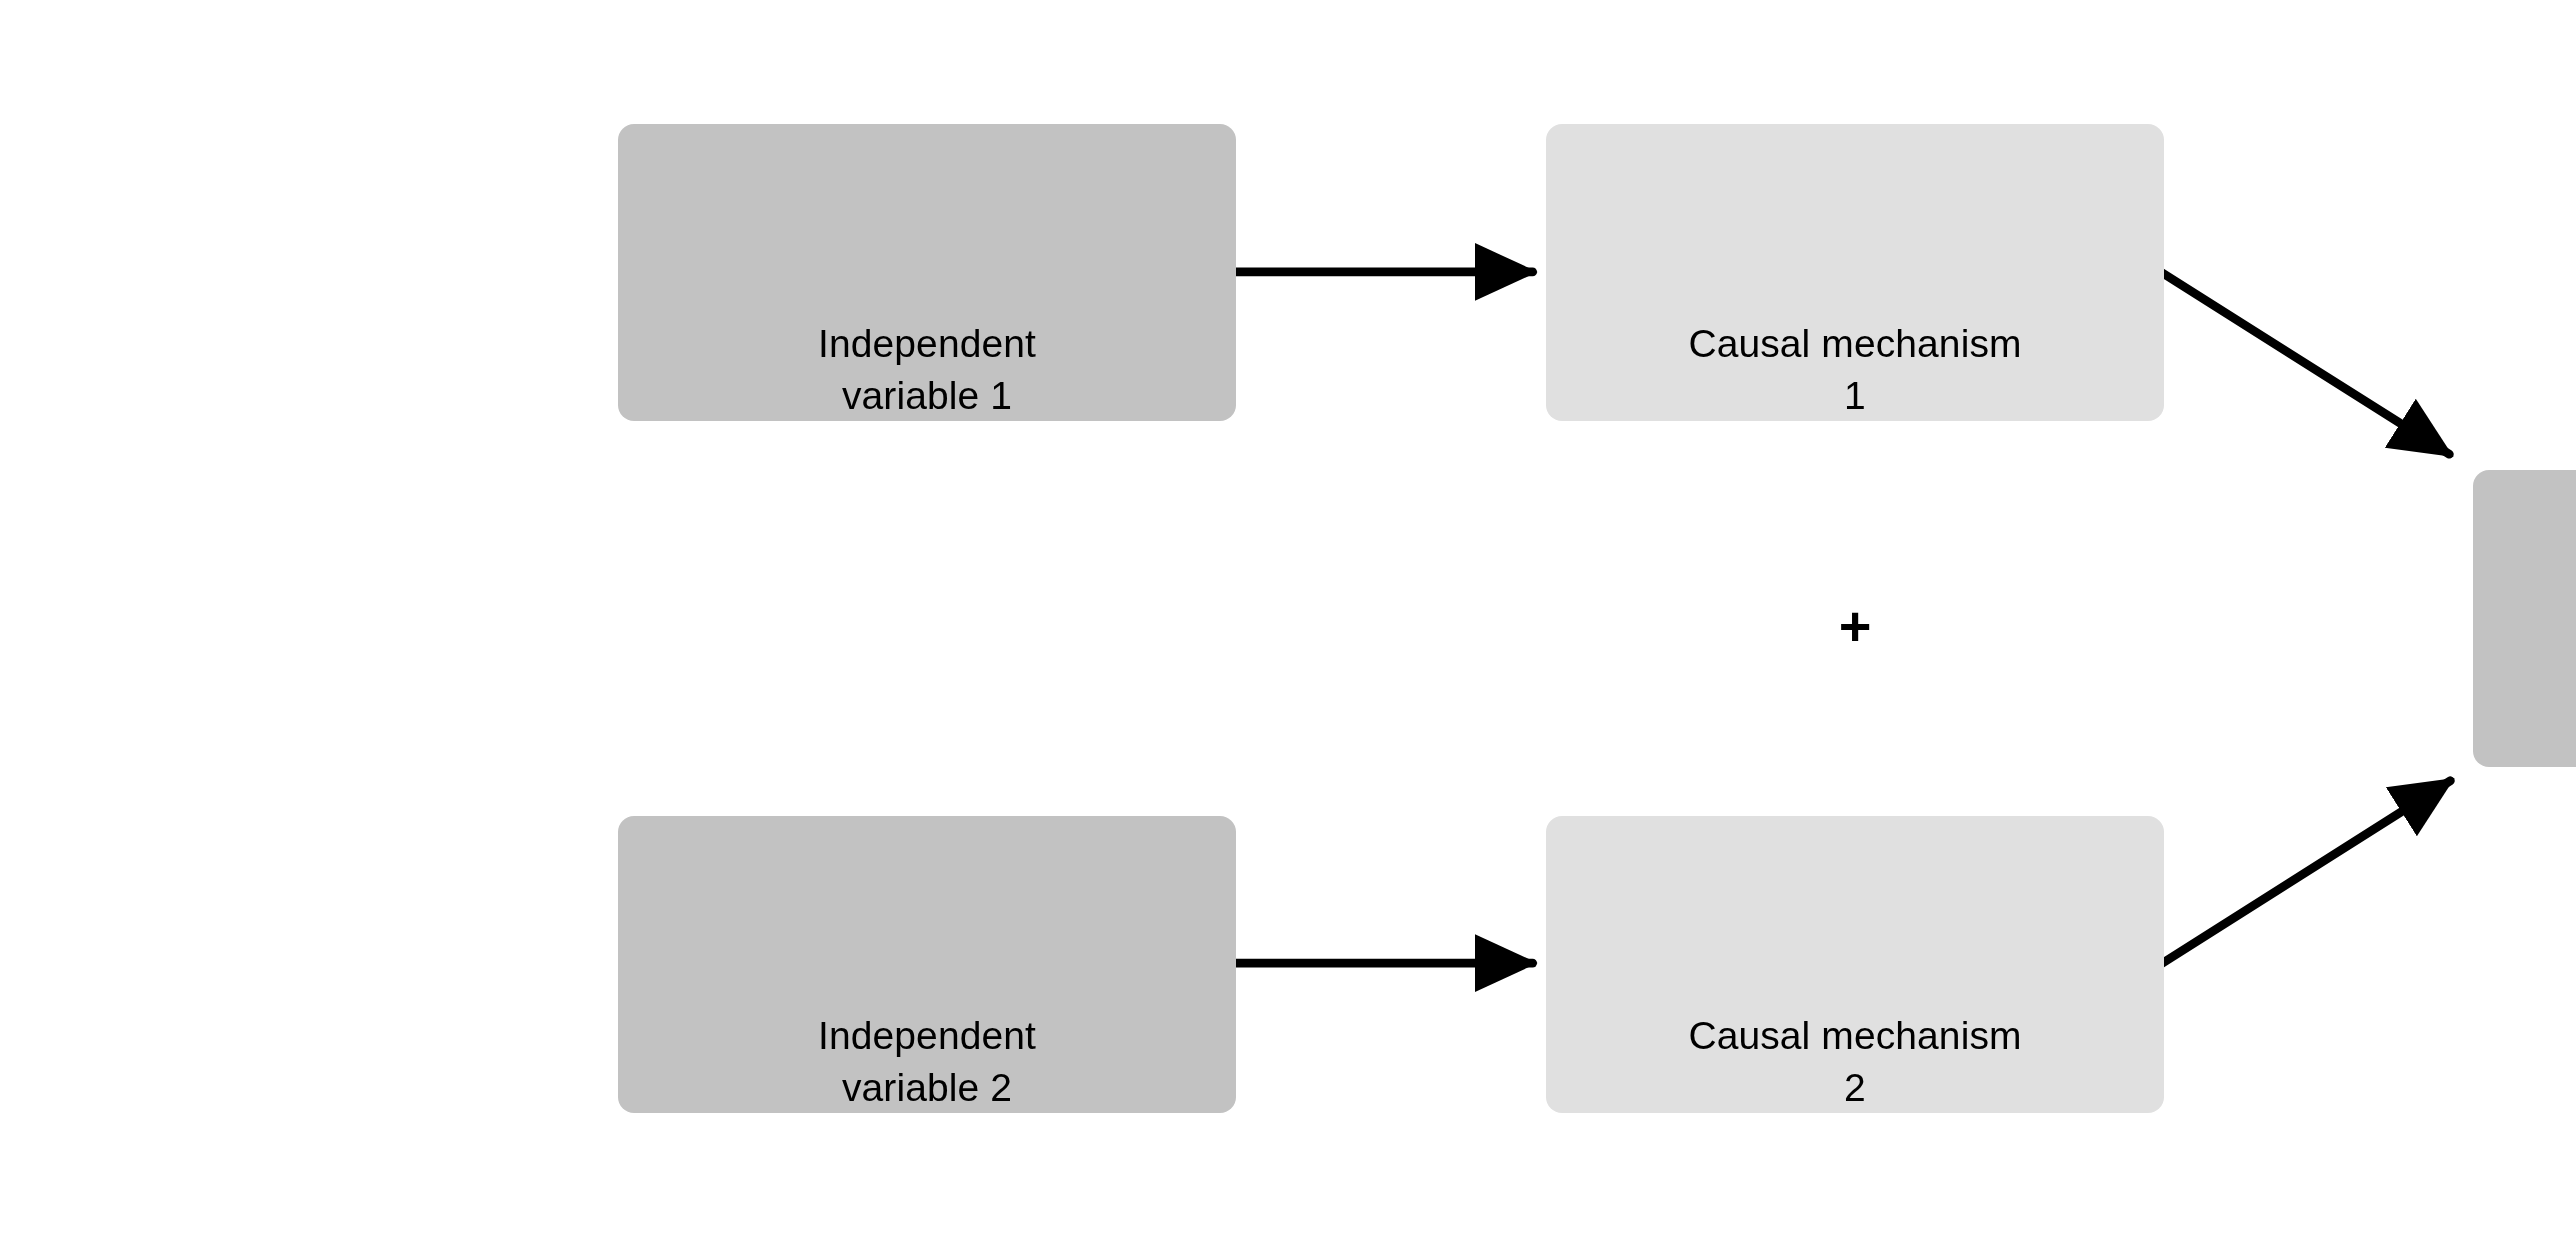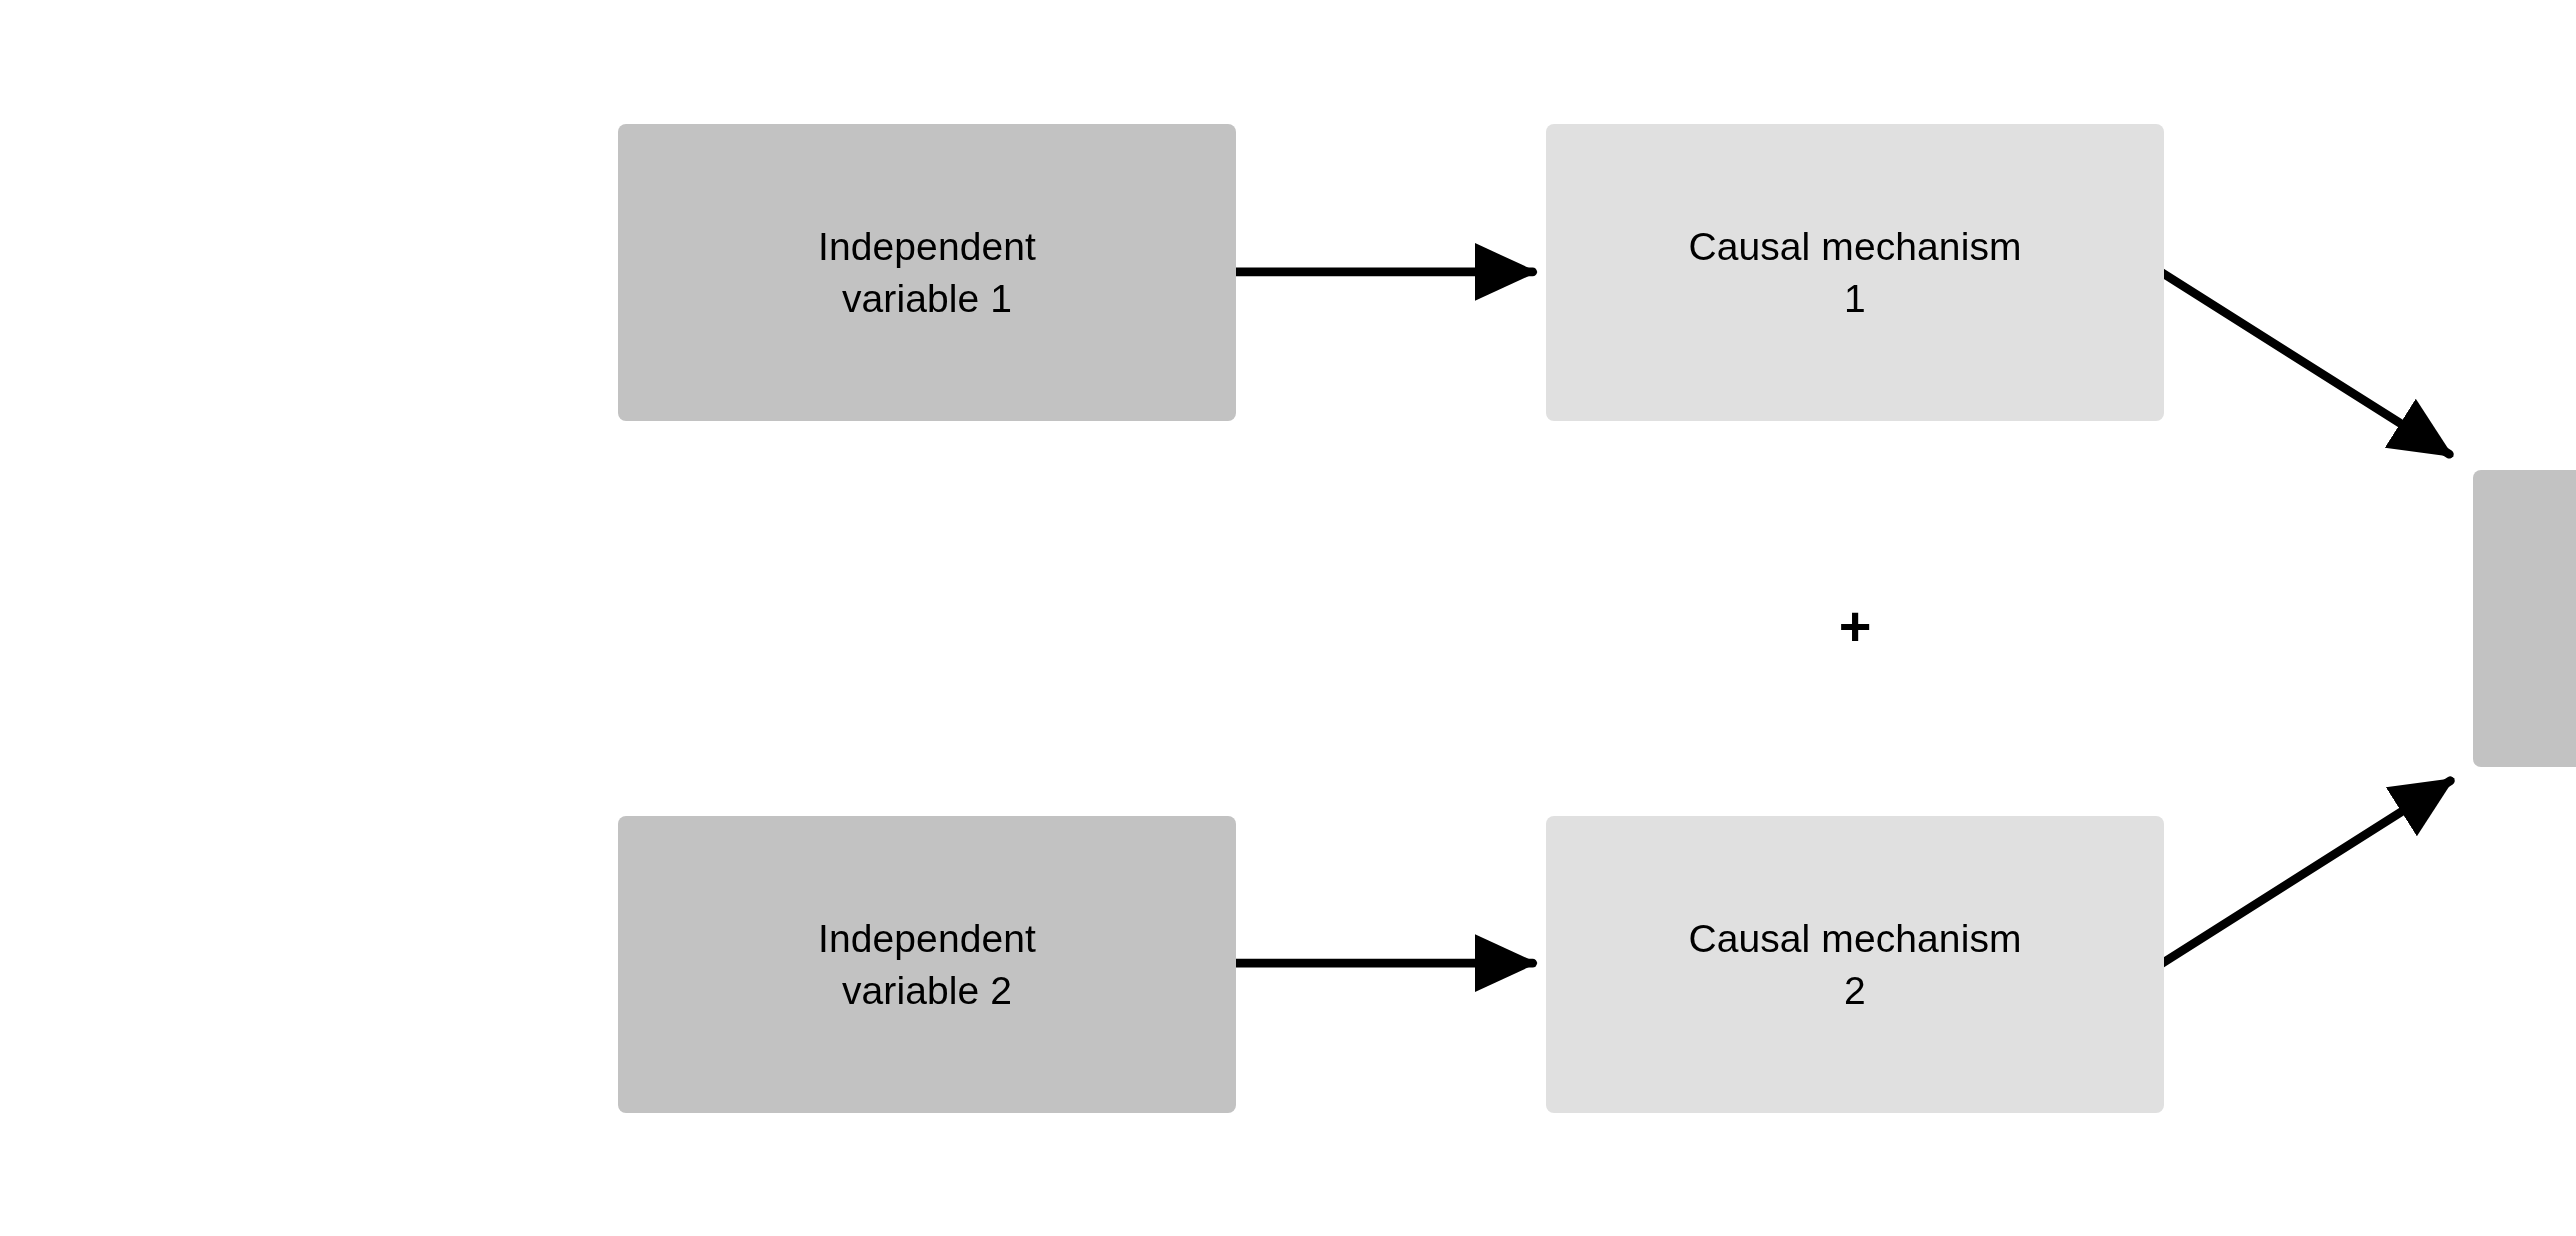--- a/index.html
+++ b/index.html
@@ -15,23 +15,23 @@
     overflow: hidden;
   }
   #canvas {
     position: relative;
     width: 3709px;
     height: 1236px;
     background: #ffffff;
   }
   .node {
     position: absolute;
-    border-radius: 8px;
+    border-radius: 16px;
     display: flex;
-    align-items: center;
+    align-items: flex-end;
     justify-content: center;
     text-align: center;
     box-sizing: border-box;
   }
   .node-label {
     font-size: 39px;
     line-height: 1.32;
     color: #000000;
     letter-spacing: 0.1px;
     white-space: pre-line;

